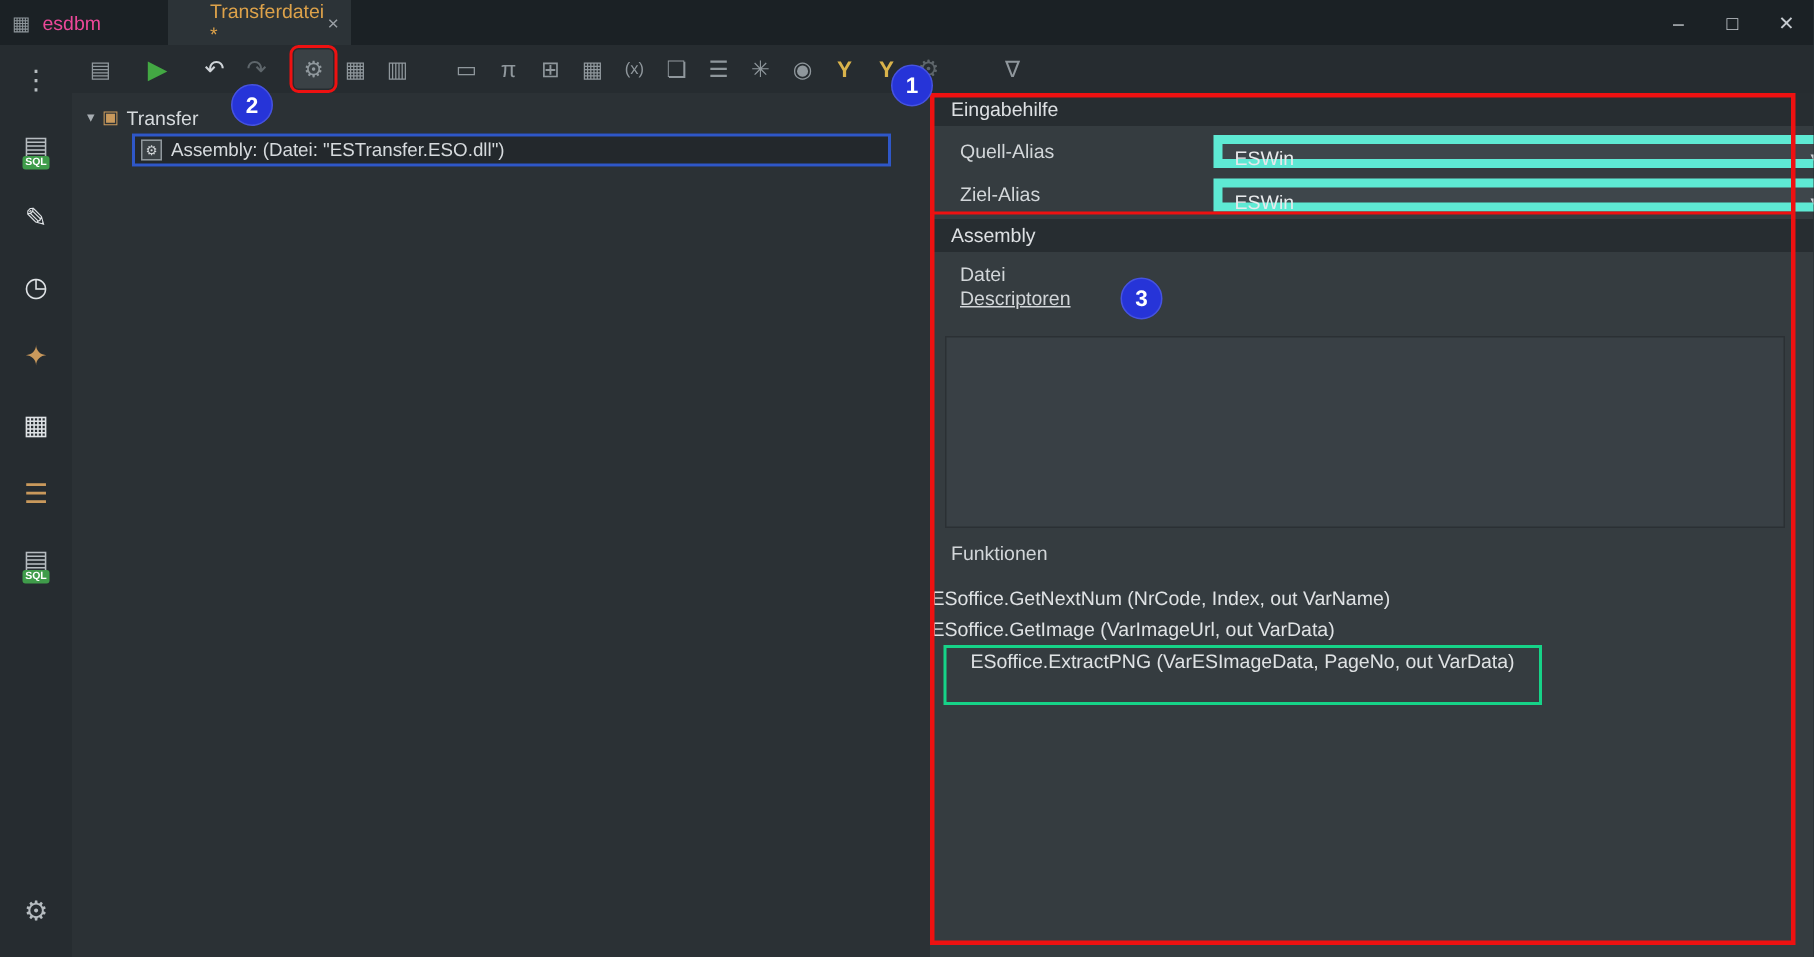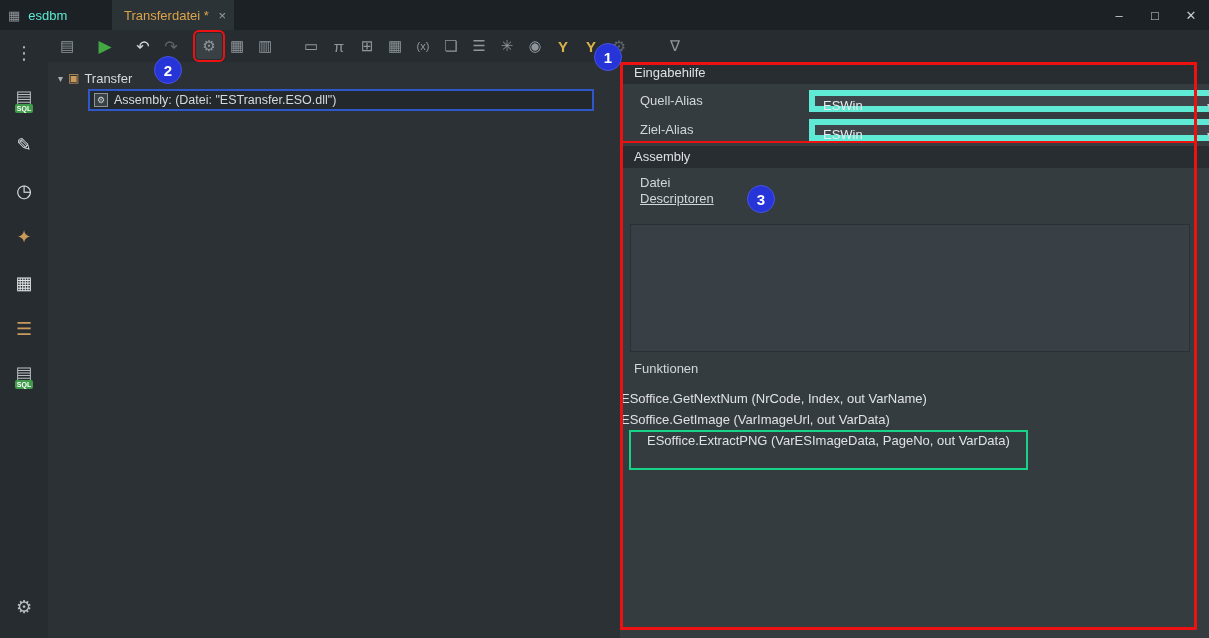--- a/index.html
+++ b/index.html
@@ -4,24 +4,24 @@
 <style>
   * { margin:0; padding:0; box-sizing:border-box; }
   html,body { width:1209px; height:638px; background:#2b3135; overflow:hidden;
               font-family:"Liberation Sans", sans-serif; }
   .root { position:relative; width:1209px; height:638px; background:#2b3135; }
 
   
   .titlebar { position:absolute; left:0; top:0; width:1209px; height:30px;
               background:#1b2125; display:flex; align-items:center; }
   .app-icon { margin-left:8px; color:#8d959a; font-size:13px; }
-  .app-title { margin-left:8px; color:#5eead4; font-size:13px; }
+  .app-title { margin-left:8px; color:#ec4899; font-size:13px; }
   .tab { position:absolute; left:112px; top:0; width:122px; height:30px;
          background:#2c3337; display:flex; align-items:center; padding:0 8px 0 12px; }
-  .tab-label { color:#dda24a; font-size:13px; flex:1; }
+  .tab-label { color:#dda24a; font-size:13px; flex:1;margin-left:16px; }
   .tab-close { color:#9aa0a5; font-size:13px; cursor:pointer; }
   .win-controls { position:absolute; right:0; top:0; height:30px; display:flex; }
   .win-btn { width:36px; height:30px; display:flex; align-items:center; justify-content:center;
              color:#c6cbd0; font-size:13px; cursor:pointer; }
 
   
   .leftbar { position:absolute; left:0; top:30px; width:48px; height:608px;
              background:#262c30; display:flex; flex-direction:column; align-items:center; }
   .lb-icon { width:36px; height:46px; display:flex; flex-direction:column; align-items:center;
              justify-content:center; color:#b6bcc0; font-size:18px; cursor:pointer; position:relative; }

